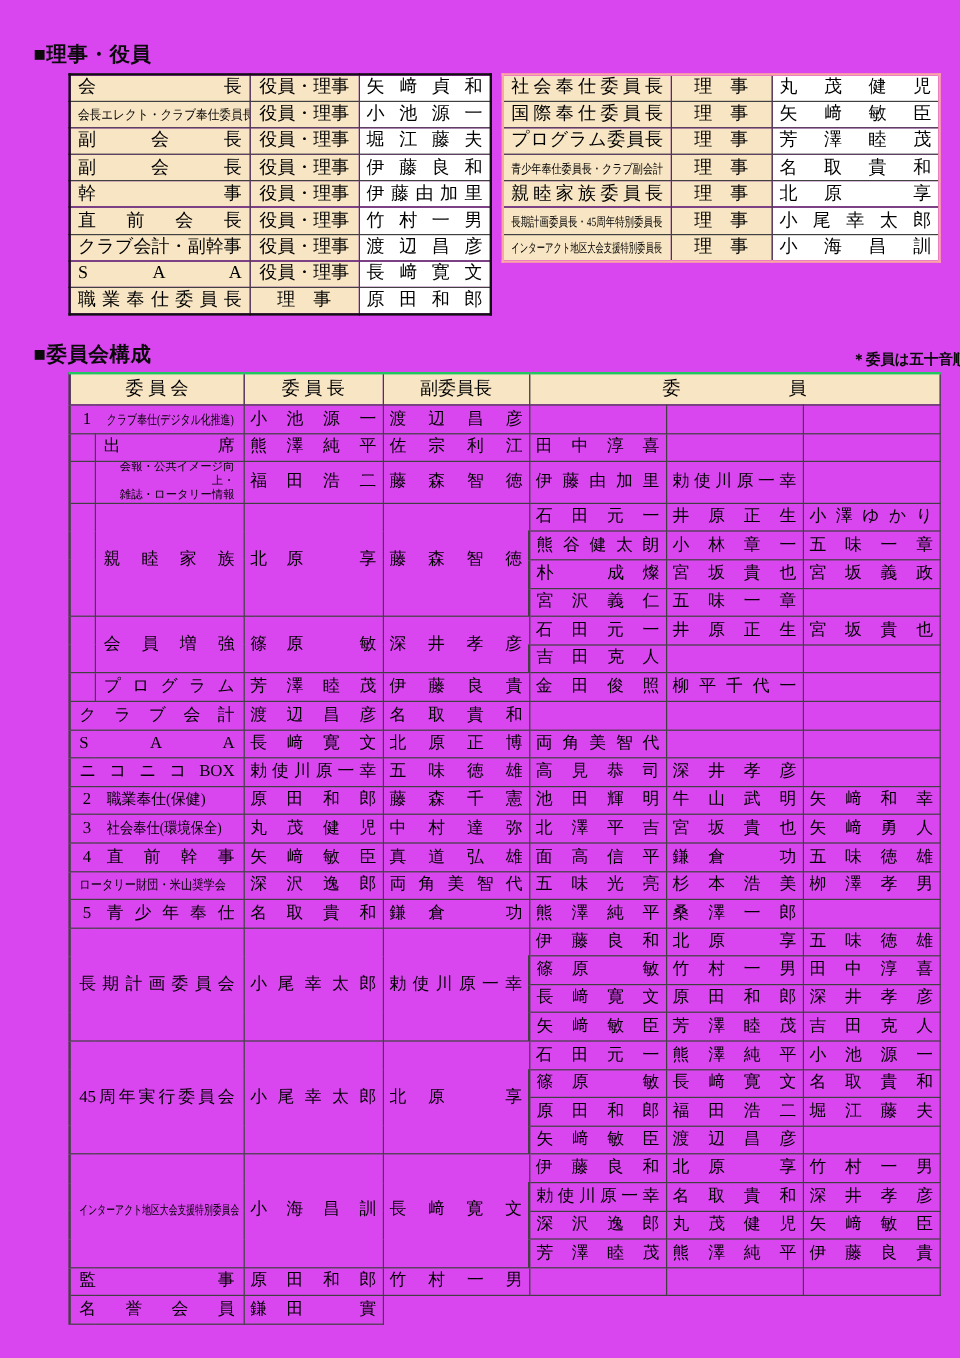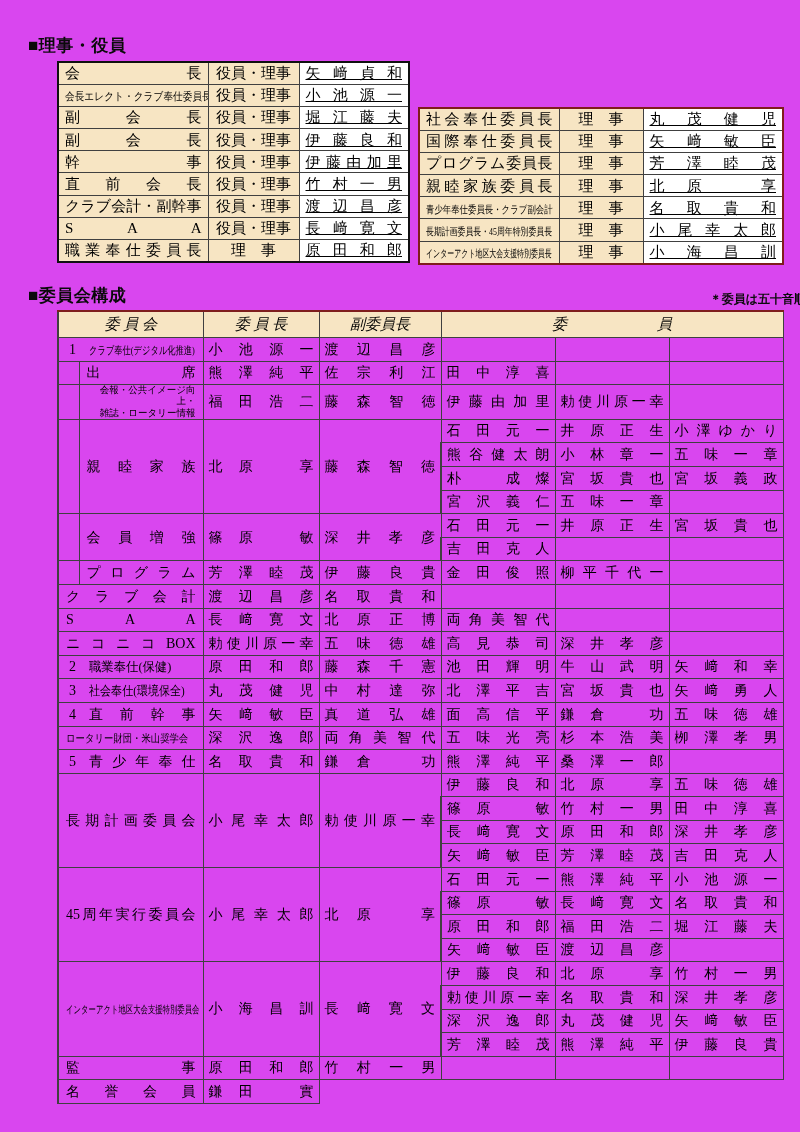--- a/index.html
+++ b/index.html
@@ -9,29 +9,29 @@
       font-weight:bold;font-size:17px;letter-spacing:.5px;color:#0a0a0a;}
   #officers-title{top:34px;}
   #committees-title{top:284px;}
   .note{position:absolute;right:18px;top:291px;font-family:"Liberation Sans","DejaVu Sans",sans-serif;
         font-size:12px;font-weight:600;color:#0a0a0a;}
   table{border-collapse:collapse;table-layout:fixed;position:absolute;}
   td{border:1px solid #404040;vertical-align:middle;font-size:15px;line-height:1.1;
      overflow:hidden;padding:0;}
   
   #tbl-left{left:57px;top:61px;width:351px;border:2px solid #101010;}
-  #tbl-right{left:418px;top:61px;width:364px;border:2px solid #7f1d1d;margin-top:46px;}
+  #tbl-right{left:418px;top:61px;width:364px;border:2px solid #fca5a5;}
   #tbl-left td,#tbl-right td{height:21.1px;}
   .post,.role{background:#F7E5C3;}
   .post{padding:0 6px;}
-  .pname{padding:0 6px;background:#fff;text-decoration:underline;}
+  .pname{padding:0 6px;background:#fff;}
   .role{padding:0 4px;}
   
   #tbl-com{left:57px;top:310px;width:725px;}
-  #tbl-com thead td{height:25px;background:#F7E5C3;text-align:center;border-top:2px solid #7f1d1d;font-style:italic;}
+  #tbl-com thead td{height:25px;background:#F7E5C3;text-align:center;border-top:2px solid #22c55e;}
   #tbl-com tbody td{height:22.6px;font-size:14px;}
   #tbl-com td:first-child{border-left-width:2px;}
   .cname{padding:0 7px;}
   .cell{padding:0 5px;}
   .numcol{border-right:1px solid #404040;}
   tr.tk>td{border-top:1.8px solid #101010;}
   
   .j{display:block;width:100%;text-align:justify;text-align-last:justify;
      text-justify:inter-character;white-space:nowrap;}
   .ctr{display:block;width:100%;text-align:center;white-space:nowrap;}
@@ -195,37 +195,37 @@
             <span class="j">プログラム委員長</span>
           </td>
           <td class="role">
             <span class="ctr">理　事</span>
           </td>
           <td class="pname">
             <span class="j">芳澤睦茂</span>
           </td>
         </tr>
         <tr>
+          <td class="post"><span class="sx sx80 xs">青少年奉仕委員長・クラブ副会計</span></td>
+          <td class="role">
+            <span class="ctr">理　事</span>
+          </td>
+          <td class="pname">
+            <span class="j">名取貴和</span>
+          </td>
+        </tr>
+        <tr>
           <td class="post">
             <span class="j">親睦家族委員長</span>
           </td>
           <td class="role">
             <span class="ctr">理　事</span>
           </td>
           <td class="pname">
             <span class="j">北原　享</span>
-          </td>
-        </tr>
-        <tr>
-          <td class="post"><span class="sx sx80 xs">青少年奉仕委員長・クラブ副会計</span></td>
-          <td class="role">
-            <span class="ctr">理　事</span>
-          </td>
-          <td class="pname">
-            <span class="j">名取貴和</span>
           </td>
         </tr>
         <tr>
           <td class="post"><span class="sx sx75 xs">長期計画委員長・45周年特別委員長</span></td>
           <td class="role">
             <span class="ctr">理　事</span>
           </td>
           <td class="pname">
             <span class="j">小尾幸太郎</span>
           </td>

